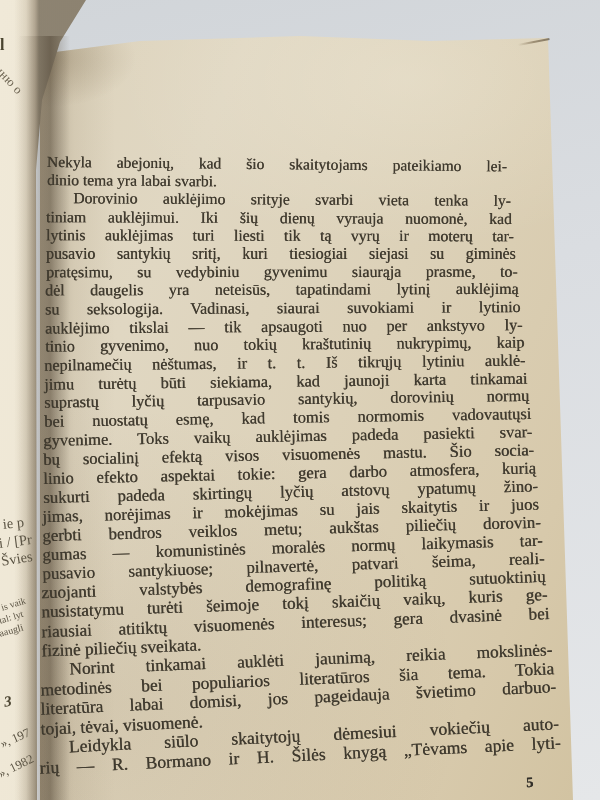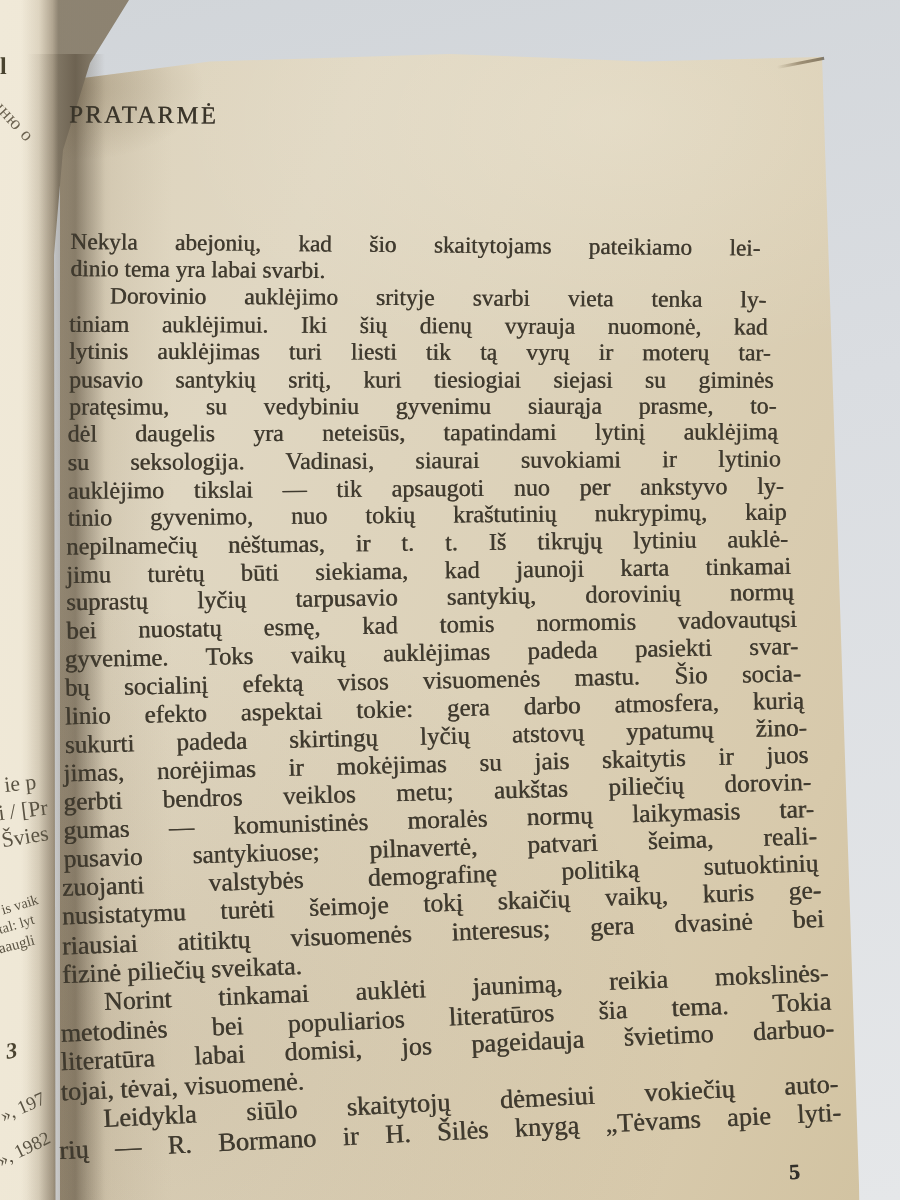--- a/index.html
+++ b/index.html
@@ -94,21 +94,20 @@
       <span class="frag">Švies</span>
       <span class="frag">is vaik</span>
       <span class="frag">tal: lyt</span>
       <span class="frag">aaugli</span>
       <span class="frag">3</span>
       <span class="frag">», 197</span>
       <span class="frag">», 1982</span>
     </div>
 
   <div class="content">
-    <h1 class="heading">PRATARMĖ</h1>
     <div id="text-block">
         <div class="line" style="top: 153px; left: 47px; transform: rotate(0.55deg) scale(1);">Nekyla abejonių, kad šio skaitytojams pateikiamo lei-</div>
         <div class="line para-end" style="top: 171.222px; left: 46.75px; transform: rotate(0.445deg) scale(1.0042);">dinio tema yra labai svarbi.</div>
         <div class="line indent" style="top: 189.488px; left: 46.5px; transform: rotate(0.34deg) scale(1.0084);">Dorovinio auklėjimo srityje svarbi vieta tenka ly-</div>
         <div class="line" style="top: 207.798px; left: 46.25px; transform: rotate(0.235deg) scale(1.0126);">tiniam auklėjimui. Iki šių dienų vyrauja nuomonė, kad</div>
         <div class="line" style="top: 226.152px; left: 46px; transform: rotate(0.13deg) scale(1.0168);">lytinis auklėjimas turi liesti tik tą vyrų ir moterų tar-</div>
         <div class="line" style="top: 244.55px; left: 45.75px; transform: rotate(0.025deg) scale(1.021);">pusavio santykių sritį, kuri tiesiogiai siejasi su giminės</div>
         <div class="line" style="top: 262.992px; left: 45.5px; transform: rotate(-0.08deg) scale(1.0252);">pratęsimu, su vedybiniu gyvenimu siaurąja prasme, to-</div>
         <div class="line" style="top: 281.478px; left: 45.25px; transform: rotate(-0.185deg) scale(1.0294);">dėl daugelis yra neteisūs, tapatindami lytinį auklėjimą</div>
         <div class="line" style="top: 300.008px; left: 45px; transform: rotate(-0.29deg) scale(1.0336);">su seksologija. Vadinasi, siaurai suvokiami ir lytinio</div>

